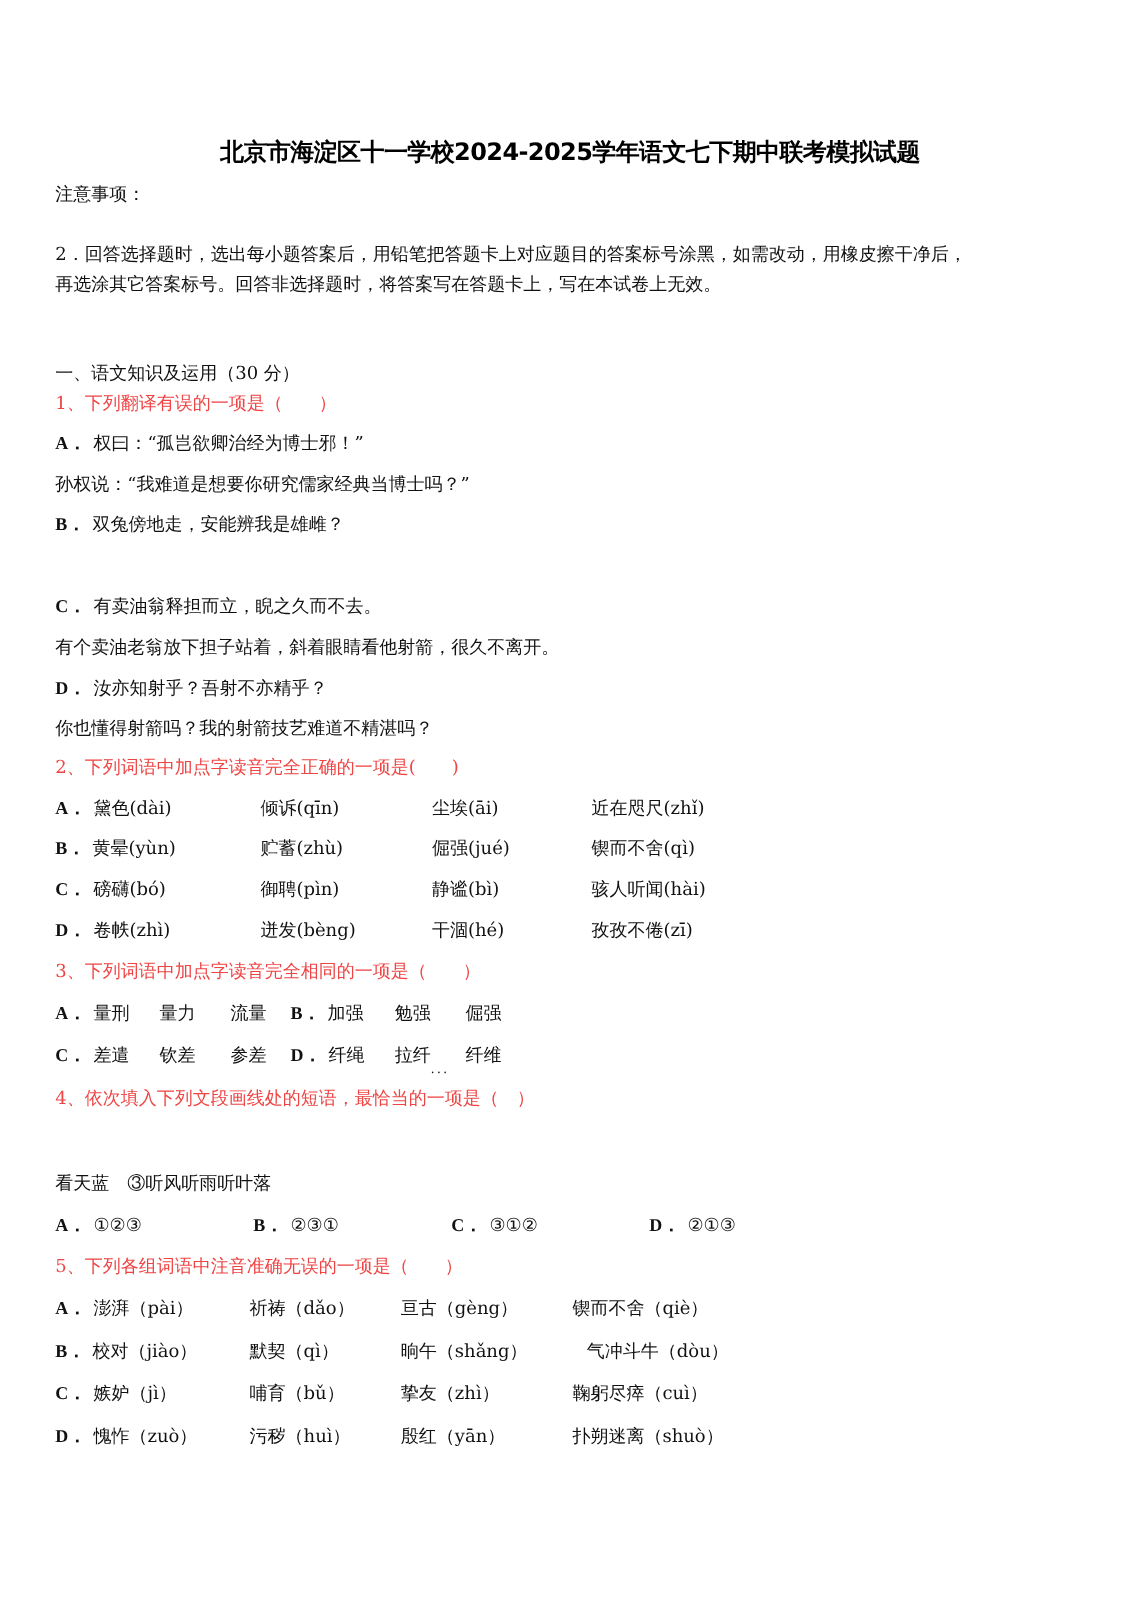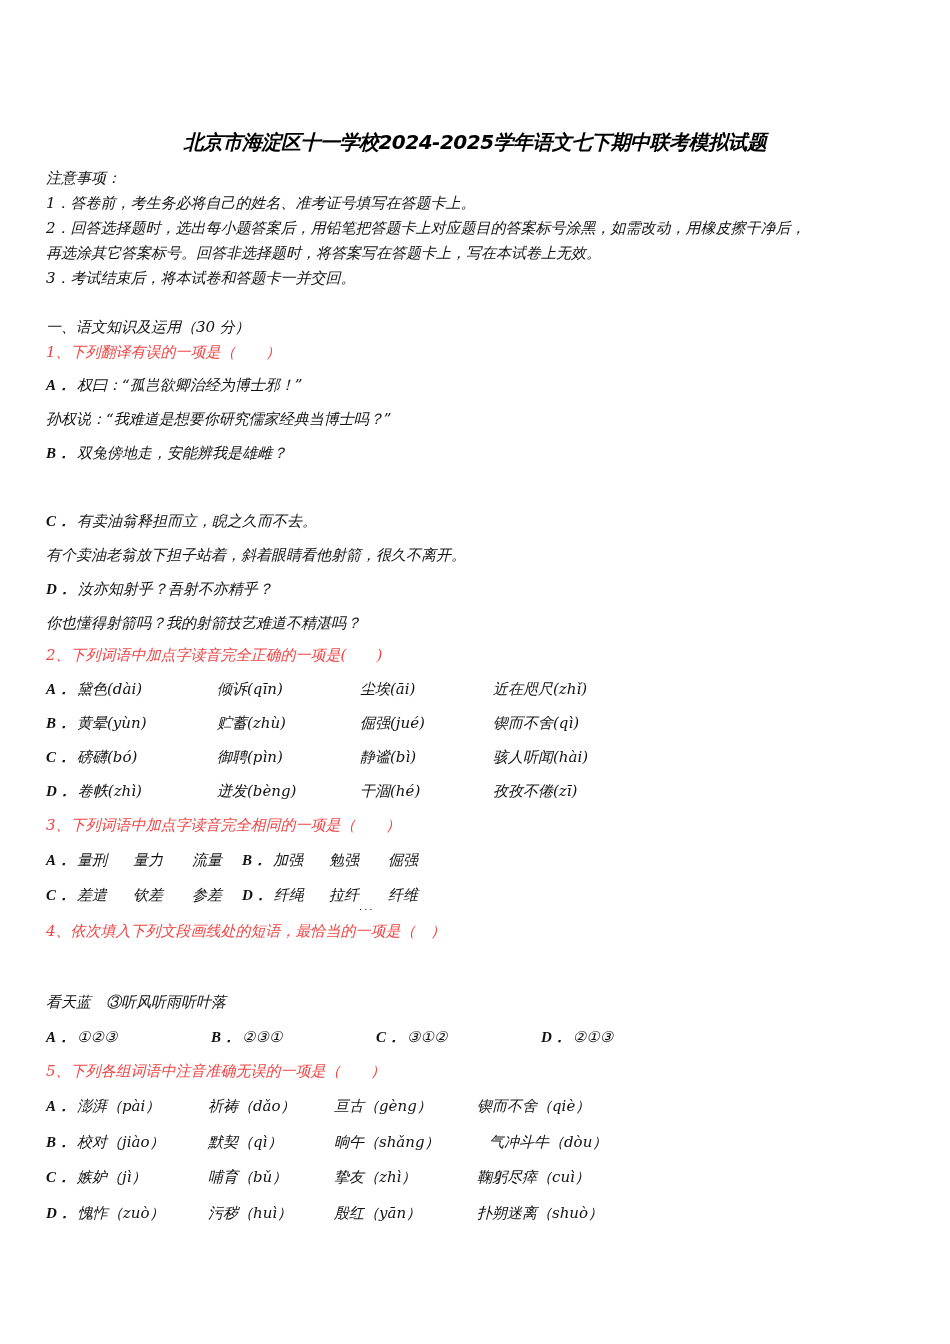--- a/index.html
+++ b/index.html
@@ -1,45 +1,43 @@
 <!DOCTYPE html>
 <html><head>
 <meta charset="utf-8">
 <style>
   html, body { margin: 0; padding: 0; background: #ffffff; }
   body {
     width: 950px; height: 1344px; position: relative; overflow: hidden;
     font-family: "DejaVu Serif", "Liberation Serif", serif;
     color: #111; font-size: 15px;
   }
-  .page { position: absolute; left: 0; top: 16px; width: 950px; height: 1136px; font-style: italic; }
+  .page { position: absolute; left: 0; top: 0; width: 950px; height: 1136px; }
   .title {
     position: absolute; top: 113px; left: 0; width: 950px; text-align: center;
     font-family: "DejaVu Sans", "Liberation Sans", sans-serif;
     font-weight: bold; font-size: 20px; letter-spacing: -0.5px; color: #000;
   }
   .line { position: absolute; left: 46px; white-space: nowrap; line-height: 20px; }
   .opt-letter { font-weight: bold; font-family: "Liberation Serif", "DejaVu Serif", serif; margin-right: 6px; }
   .qnum { color: #ef4444; }
   .cell { position: absolute; white-space: nowrap; line-height: 20px; }
   .blank { display: inline-block; width: 44px; border-bottom: 1px solid #111; height: 14px; margin: 0 2px; vertical-align: baseline; }
   .dots { display: inline-block; font-size: 10px; vertical-align: -10px; letter-spacing: 2px; }
 </style>
 </head>
 <body>
 
 <div class="page">
 
   <div class="title">北京市海淀区十一学校2024-2025学年语文七下期中联考模拟试题</div>
 
   <div class="line" style="top:152px;">注意事项：</div>
-  <div class="line" style="top:177px;">1．答卷前，考生务必将自己的姓名、准考证号填写在答题卡上。</div>
   <div class="line" style="top:202px;">2．回答选择题时，选出每小题答案后，用铅笔把答题卡上对应题目的答案标号涂黑，如需改动，用橡皮擦干净后，</div>
   <div class="line" style="top:227px;">再选涂其它答案标号。回答非选择题时，将答案写在答题卡上，写在本试卷上无效。</div>
-  <div class="line" style="top:252px;">3．考试结束后，将本试卷和答题卡一并交回。</div>
 
   <div class="line" style="top:301px;">一、语文知识及运用（30 分）</div>
 
   <div class="line qnum" style="top:326px;">1、下列翻译有误的一项是（　　）</div>
   <div class="line" style="top:359px;">
     <span class="opt-letter">A．</span><span>权曰：“孤岂欲卿治经为博士邪！”</span>
   </div>
   <div class="line" style="top:393px;">孙权说：“我难道是想要你研究儒家经典当博士吗？”</div>
   <div class="line" style="top:427px;">
     <span class="opt-letter">B．</span><span>双兔傍地走，安能辨我是雄雌？</span>

